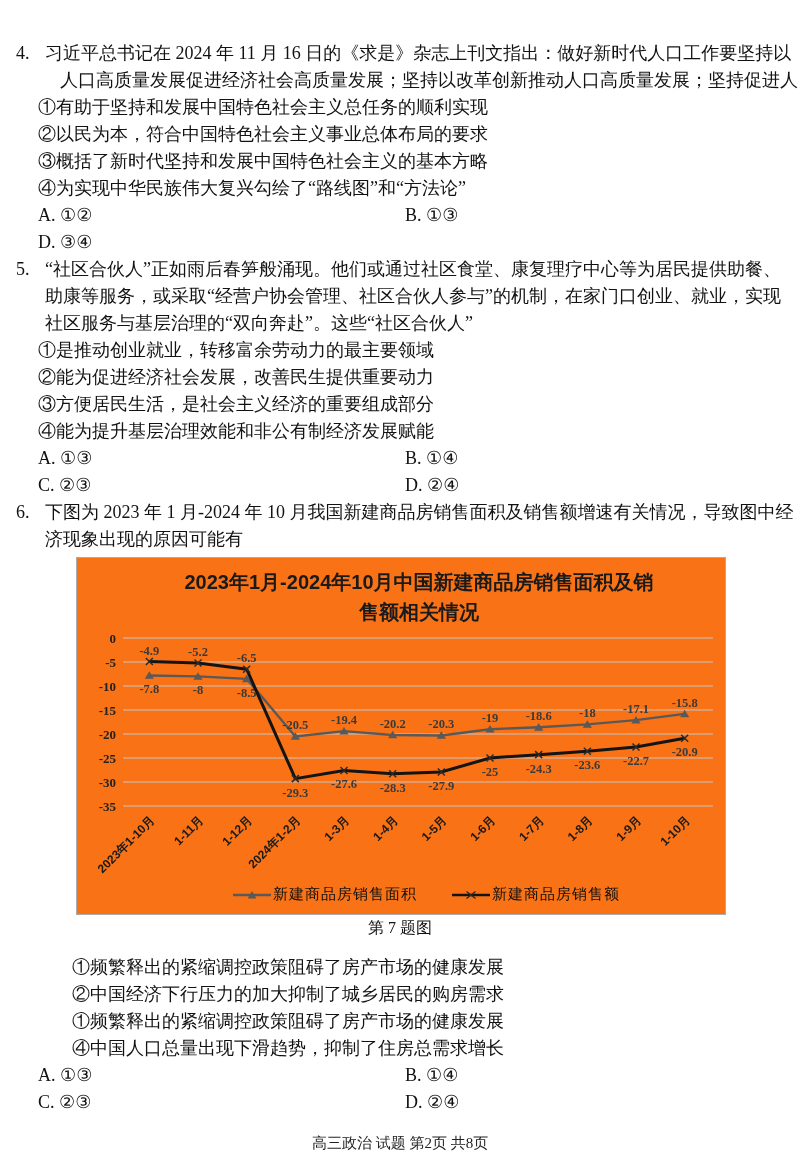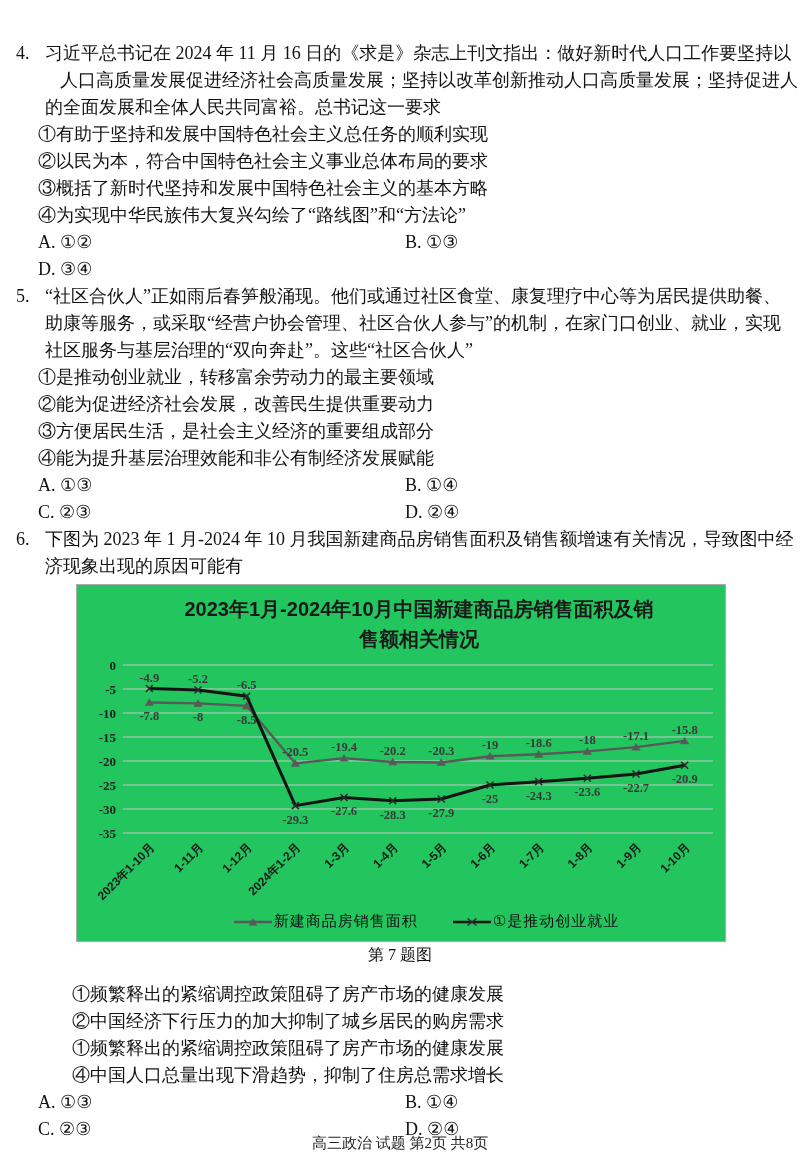--- a/index.html
+++ b/index.html
@@ -11,21 +11,21 @@
   .question{position:relative;padding-left:45px;}
   .qnum{position:absolute;left:16px;top:0;line-height:27px;}
   .line{line-height:27px;white-space:nowrap;}
   .indent2{padding-left:15px;}
   .opt{margin-left:-7px;}
   .optq6{margin-left:27px;}
   .choice-row{display:flex;margin-left:-7px;line-height:27px;}
   .choice-row .c1{width:367px;}
   
   .chartbox{position:relative;margin:4px 0 0 76px;width:648px;height:356px;
-    border:1px solid #ababab;background:#22c55e;box-sizing:content-box;}
+    border:1px solid #ababab;background:#f97316;box-sizing:content-box;}
   .chart-title{position:absolute;top:9px;left:40px;right:4px;text-align:center;
     font-family:"Liberation Sans","DejaVu Sans",sans-serif;font-weight:bold;
     font-size:20px;line-height:30px;color:#1a1a1a;}
   .chart-svg{position:absolute;top:66px;left:0;}
   .ytick{font:bold 13px "Liberation Serif",serif;fill:#222222;}
   .xtick{font:bold 12px "Liberation Sans",sans-serif;fill:#1a1a1a;}
   .dlabel{font:bold 12.5px "Liberation Serif",serif;fill:#3a3a3a;}
   .chart-legend{position:absolute;left:0;right:0;top:327px;display:flex;justify-content:center;
     gap:34px;padding-left:50px;align-items:flex-start;
     font-family:"Liberation Sans","DejaVu Sans",sans-serif;font-size:15px;color:#111;letter-spacing:1px;}
@@ -35,21 +35,20 @@
 </style>
 </head>
 <body>
 
 <div class="page">
 
   <section class="question">
     <span class="qnum">4.</span>
     <div class="line">习近平总书记在 2024 年 11 月 16 日的《求是》杂志上刊文指出：做好新时代人口工作要坚持以</div>
     <div class="line indent2">人口高质量发展促进经济社会高质量发展；坚持以改革创新推动人口高质量发展；坚持促进人</div>
-    <div class="line">的全面发展和全体人民共同富裕。总书记这一要求</div>
     <div class="line opt">①有助于坚持和发展中国特色社会主义总任务的顺利实现</div>
     <div class="line opt">②以民为本，符合中国特色社会主义事业总体布局的要求</div>
     <div class="line opt">③概括了新时代坚持和发展中国特色社会主义的基本方略</div>
     <div class="line opt">④为实现中华民族伟大复兴勾绘了“路线图”和“方法论”</div>
     <div class="choice-row">
       <span class="c1">A. ①②</span>
       <span>B. ①③</span>
     </div>
     <div class="choice-row">
       <span>D. ③④</span>
@@ -185,21 +184,21 @@
             <polygon points="20,2 15.6,9.4 24.4,9.4" fill="#595959"></polygon>
           </svg>
           <span>新建商品房销售面积</span>
         </span>
         <span class="legend-item">
           <svg width="40" height="12">
             <line x1="1" y1="6" x2="39" y2="6" stroke="#141414" stroke-width="2.6"></line>
             <line x1="15.5" y1="2.5" x2="24.5" y2="9.5" stroke="#2a2a2a" stroke-width="1.5"></line>
             <line x1="15.5" y1="9.5" x2="24.5" y2="2.5" stroke="#2a2a2a" stroke-width="1.5"></line>
           </svg>
-          <span>①是推动创业就业</span>
+          <span>新建商品房销售额</span>
         </span>
       </div>
   </figure>
   <div class="figure-caption">第 7 题图</div>
 
   <section class="question" style="margin-top:14px;">
     <div class="line optq6">①频繁释出的紧缩调控政策阻碍了房产市场的健康发展</div>
     <div class="line optq6">②中国经济下行压力的加大抑制了城乡居民的购房需求</div>
     <div class="line optq6">①频繁释出的紧缩调控政策阻碍了房产市场的健康发展</div>
     <div class="line optq6">④中国人口总量出现下滑趋势，抑制了住房总需求增长</div>

